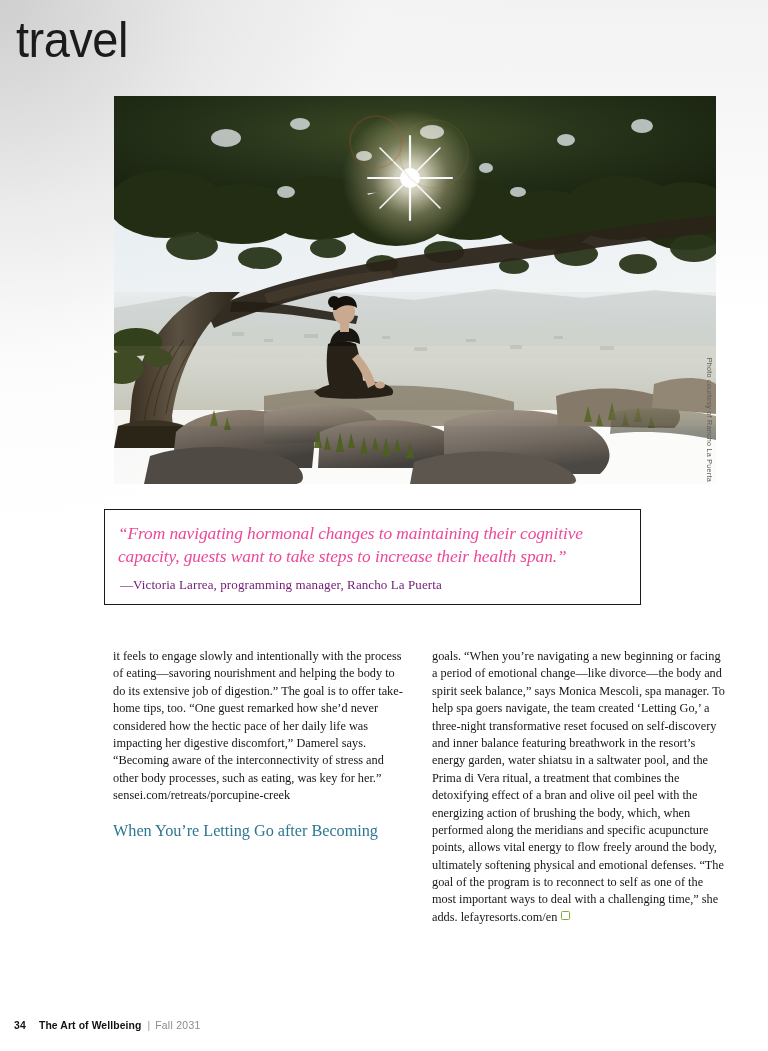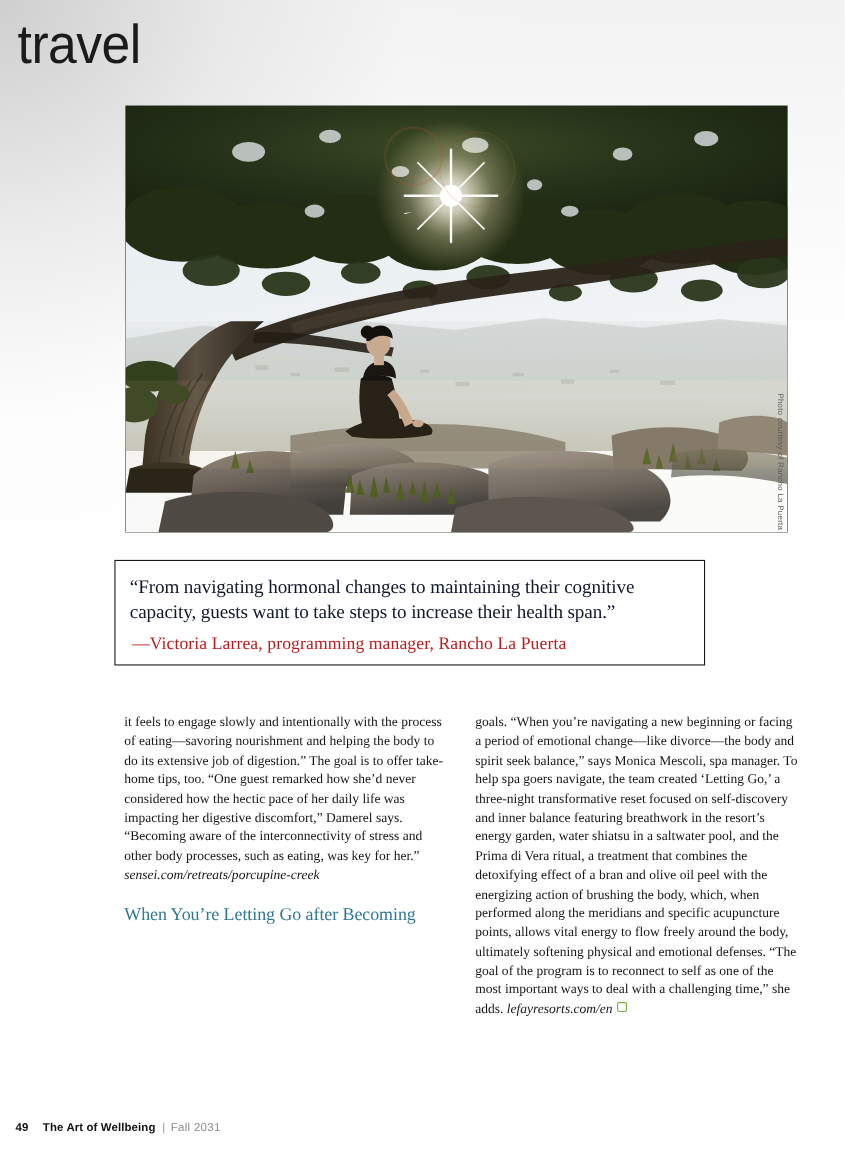--- a/index.html
+++ b/index.html
@@ -81,30 +81,31 @@
     left: 104px;
     top: 509px;
     width: 537px;
     height: 96px;
     border: 1.6px solid #1a1a1a;
     box-sizing: border-box;
     background: #ffffff;
     padding: 12px 14px 0 13px;
   }
   .quote-text {
-    color: #0f172a;
+    color: #ec4899;
+    font-style: italic;
     font-size: 17.4px;
     line-height: 1.33;
     letter-spacing: -0.1px;
     margin: 0;
   }
   .quote-attrib {
     margin: 9px 0 0 2px;
-    color: #b91c1c;
-    font-size: 16px;
+    color: #701a75;
+    font-size: 13px;
     letter-spacing: 0.1px;
   }
 
   
   .col {
     position: absolute;
     top: 648px;
     font-size: 12.3px;
     line-height: 1.415;
     color: #161616;
@@ -117,21 +118,21 @@
 
   .subhead {
     color: #2d7791;
     font-size: 16.3px;
     line-height: 1.2;
     margin: 16px 0 12px 0;
     letter-spacing: -0.05px;
     font-weight: normal;
   }
 
-  .url { font-style: italic; }
+  .url { }
 
   .endmark {
     display: inline-block;
     width: 7px;
     height: 7px;
     border: 1.5px solid #7fae3f;
     border-radius: 1.5px;
     margin-left: 4px;
     vertical-align: 1px;
   }
@@ -360,19 +361,19 @@
   <div class="col col-left">
     <p><span>it feels to engage slowly and intentionally with the process of eating—savoring nourishment and helping the body to do its extensive job of digestion.” The goal is to offer take-home tips, too. “One guest remarked how she’d never considered how the hectic pace of her daily life was impacting her digestive discomfort,” Damerel says. “Becoming aware of the interconnectivity of stress and other body processes, such as eating, was key for her.” </span><span class="url">sensei.com/retreats/porcupine-creek</span></p>
     <h2 class="subhead">When You’re Letting Go after Becoming</h2>
   </div>
 
   <div class="col col-right">
     <p><span>goals. “When you’re navigating a new beginning or facing a period of emotional change—like divorce—the body and spirit seek balance,” says Monica Mescoli, spa manager. To help spa goers navigate, the team created ‘Letting Go,’ a three-night transformative reset focused on self-discovery and inner balance featuring breathwork in the resort’s energy garden, water shiatsu in a saltwater pool, and the Prima di Vera ritual, a treatment that combines the detoxifying effect of a bran and olive oil peel with the energizing action of brushing the body, which, when performed along the meridians and specific acupuncture points, allows vital energy to flow freely around the body, ultimately softening physical and emotional defenses. “The goal of the program is to reconnect to self as one of the most important ways to deal with a challenging time,” she adds. </span><span class="url">lefayresorts.com/en</span><span class="endmark"></span></p>
   </div>
 
   <div class="footer">
-    <span class="folio">49</span>
+    <span class="folio">34</span>
     <span class="mag">The Art of Wellbeing</span>
     <span class="sep">|</span>
     <span class="issue">Fall 2031</span>
   </div>
 
 </div>
 
 </body></html>

